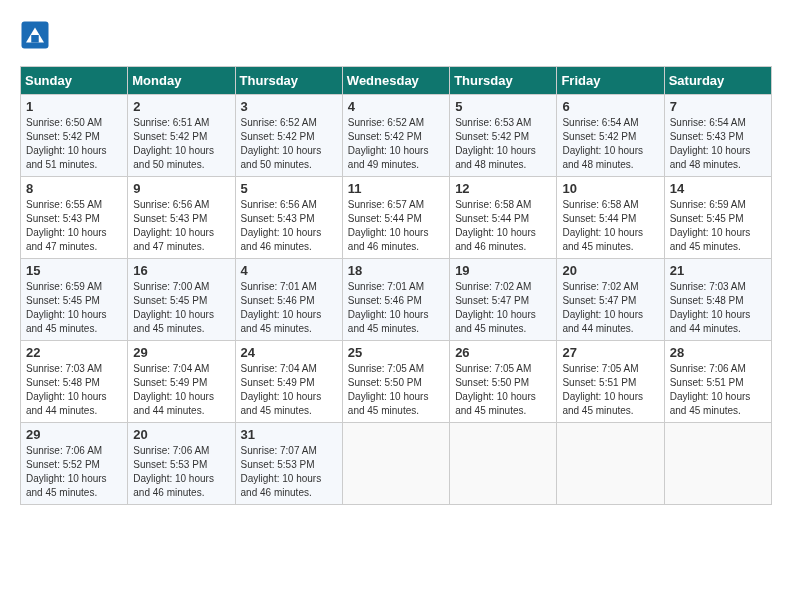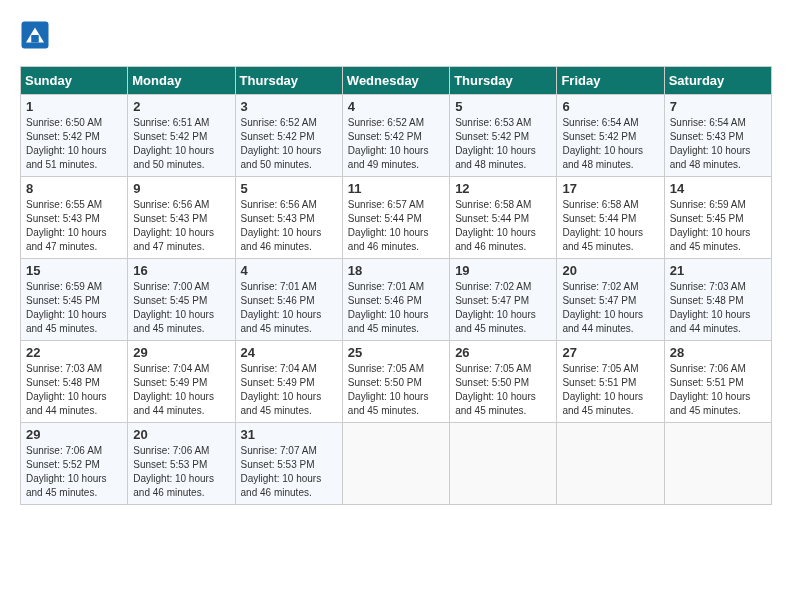--- a/index.html
+++ b/index.html
@@ -168,21 +168,21 @@
         </td>
         <td>
           <div class="day-num">11</div>
           <div class="day-detail">Sunrise: 6:57 AM<br>Sunset: 5:44 PM<br>Daylight: 10 hours and 46 minutes.</div>
         </td>
         <td>
           <div class="day-num">12</div>
           <div class="day-detail">Sunrise: 6:58 AM<br>Sunset: 5:44 PM<br>Daylight: 10 hours and 46 minutes.</div>
         </td>
         <td>
-          <div class="day-num">17</div>
+          <div class="day-num">10</div>
           <div class="day-detail">Sunrise: 6:58 AM<br>Sunset: 5:44 PM<br>Daylight: 10 hours and 45 minutes.</div>
         </td>
         <td>
           <div class="day-num">14</div>
           <div class="day-detail">Sunrise: 6:59 AM<br>Sunset: 5:45 PM<br>Daylight: 10 hours and 45 minutes.</div>
         </td>
       </tr>
       <tr>
         <td>
           <div class="day-num">15</div>

